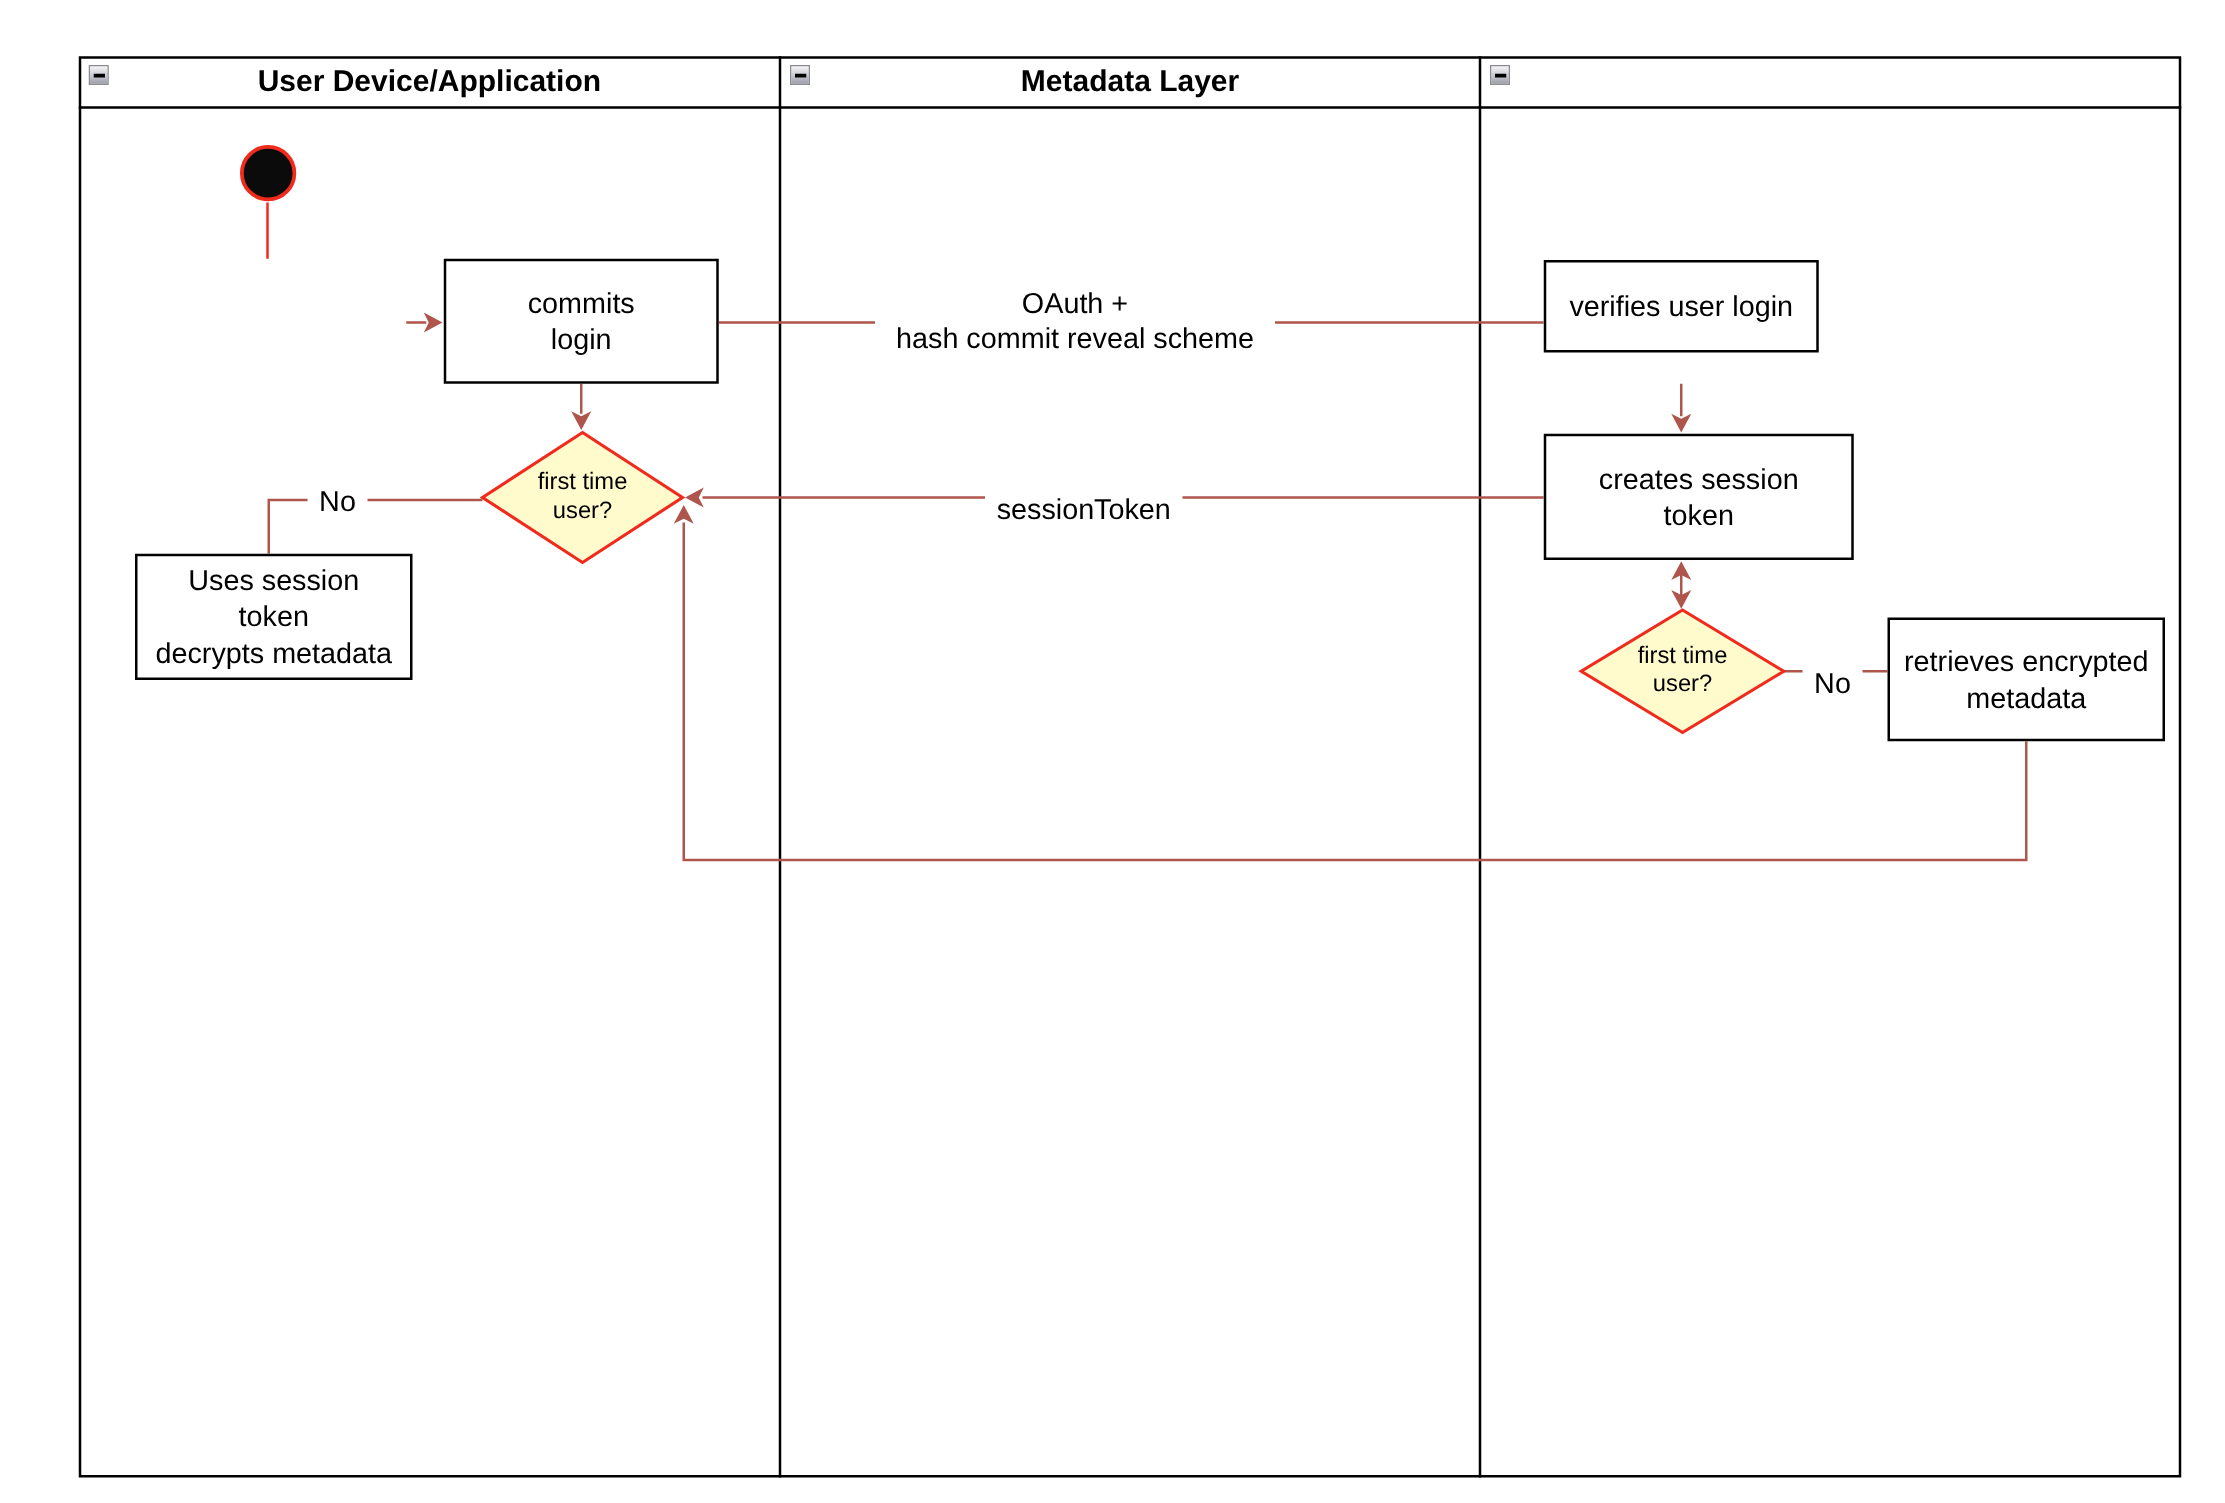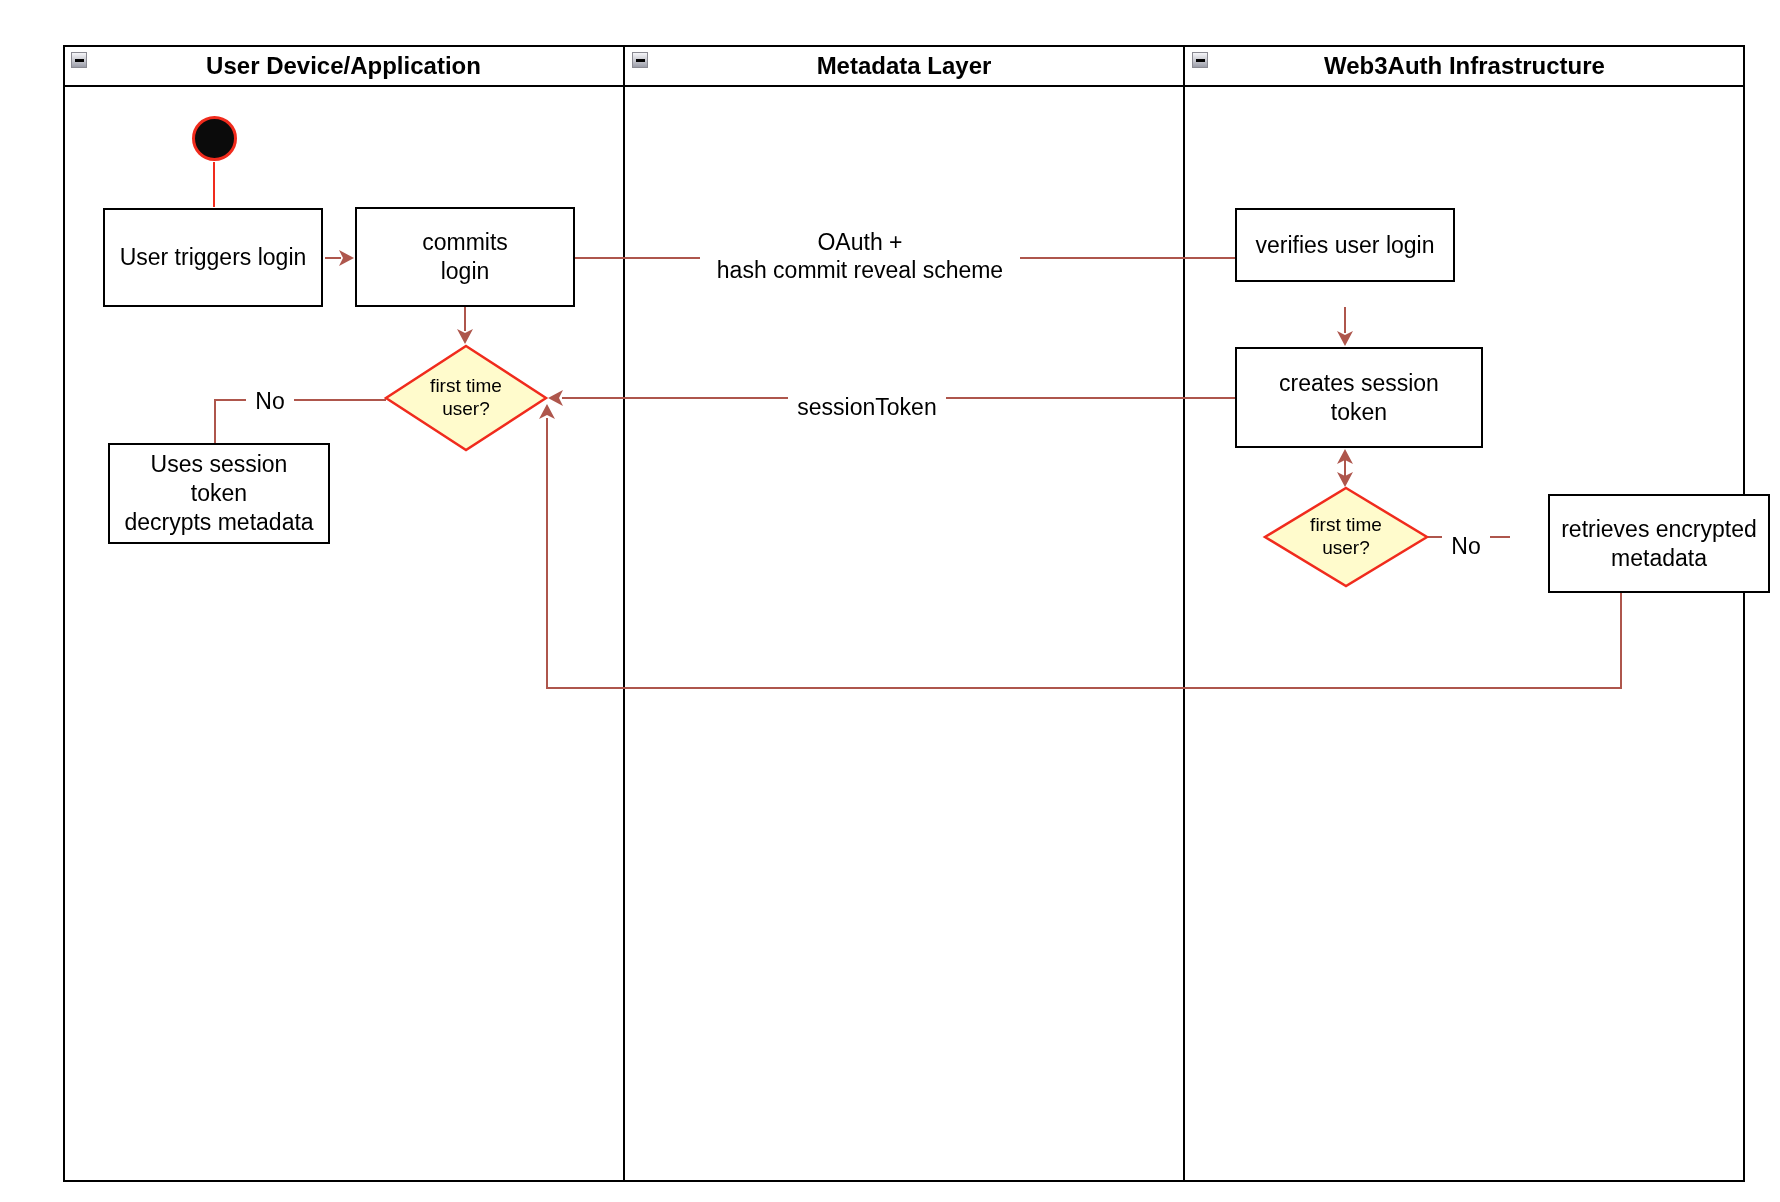--- a/index.html
+++ b/index.html
@@ -33,21 +33,20 @@
 
 <div class="canvas">
 
   <div class="frame"></div>
   <div class="vdiv" style="left:623px;"></div>
   <div class="vdiv" style="left:1183px;"></div>
   <div class="header-underline"></div>
 
   <div class="lane-title" style="left:63px;width:561px;">User Device/Application</div>
   <div class="lane-title" style="left:624px;width:560px;">Metadata Layer</div>
-  <div class="lane-title" style="left:1184px;width:561px;">Web3Auth Infrastructure</div>
 
   <div class="collapse" style="left:71px;top:52px;">
     <span class="bar"></span>
   </div>
   <div class="collapse" style="left:632px;top:52px;">
     <span class="bar"></span>
   </div>
   <div class="collapse" style="left:1192px;top:52px;">
     <span class="bar"></span>
   </div>
@@ -80,30 +79,29 @@
     <polygon points="1345,487 1337,472 1345,476 1353,472" fill="#ae564c"></polygon>
 
     <line x1="1427" y1="537" x2="1510" y2="537" stroke="#ae564c" stroke-width="2"></line>
 
     <polygon points="466,346 546,398 466,450 386,398" fill="#fffbcc" stroke="#f02b1d" stroke-width="2.5"></polygon>
     <polygon points="1346,488 1427,537 1346,586 1265,537" fill="#fffbcc" stroke="#f02b1d" stroke-width="2.5"></polygon>
   </svg>
 
   <div class="start"></div>
 
-  <div class="node" style="left:103px;top:208px;width:220px;height:99px;">User triggers login</div>
   <div class="node" style="left:355px;top:207px;width:220px;height:100px;">commits
 login</div>
   <div class="node" style="left:108px;top:443px;width:222px;height:101px;">Uses session
 token
 decrypts metadata</div>
   <div class="node" style="left:1235px;top:208px;width:220px;height:74px;">verifies user login</div>
   <div class="node" style="left:1235px;top:347px;width:248px;height:101px;">creates session
 token</div>
-  <div class="node" style="left:1510px;top:494px;width:222px;height:99px;margin-left:38px;">retrieves encrypted
+  <div class="node" style="left:1510px;top:494px;width:222px;height:99px;">retrieves encrypted
 metadata</div>
 
   <div class="dtext" style="left:396px;top:370px;width:140px;height:56px;">first time
 user?</div>
   <div class="dtext" style="left:1276px;top:509px;width:140px;height:56px;">first time
 user?</div>
 
   <div class="elabel" style="left:700px;top:227px;width:320px;height:60px;">OAuth +
 hash commit reveal scheme</div>
   <div class="elabel" style="left:788px;top:394px;width:158px;height:28px;">sessionToken</div>

